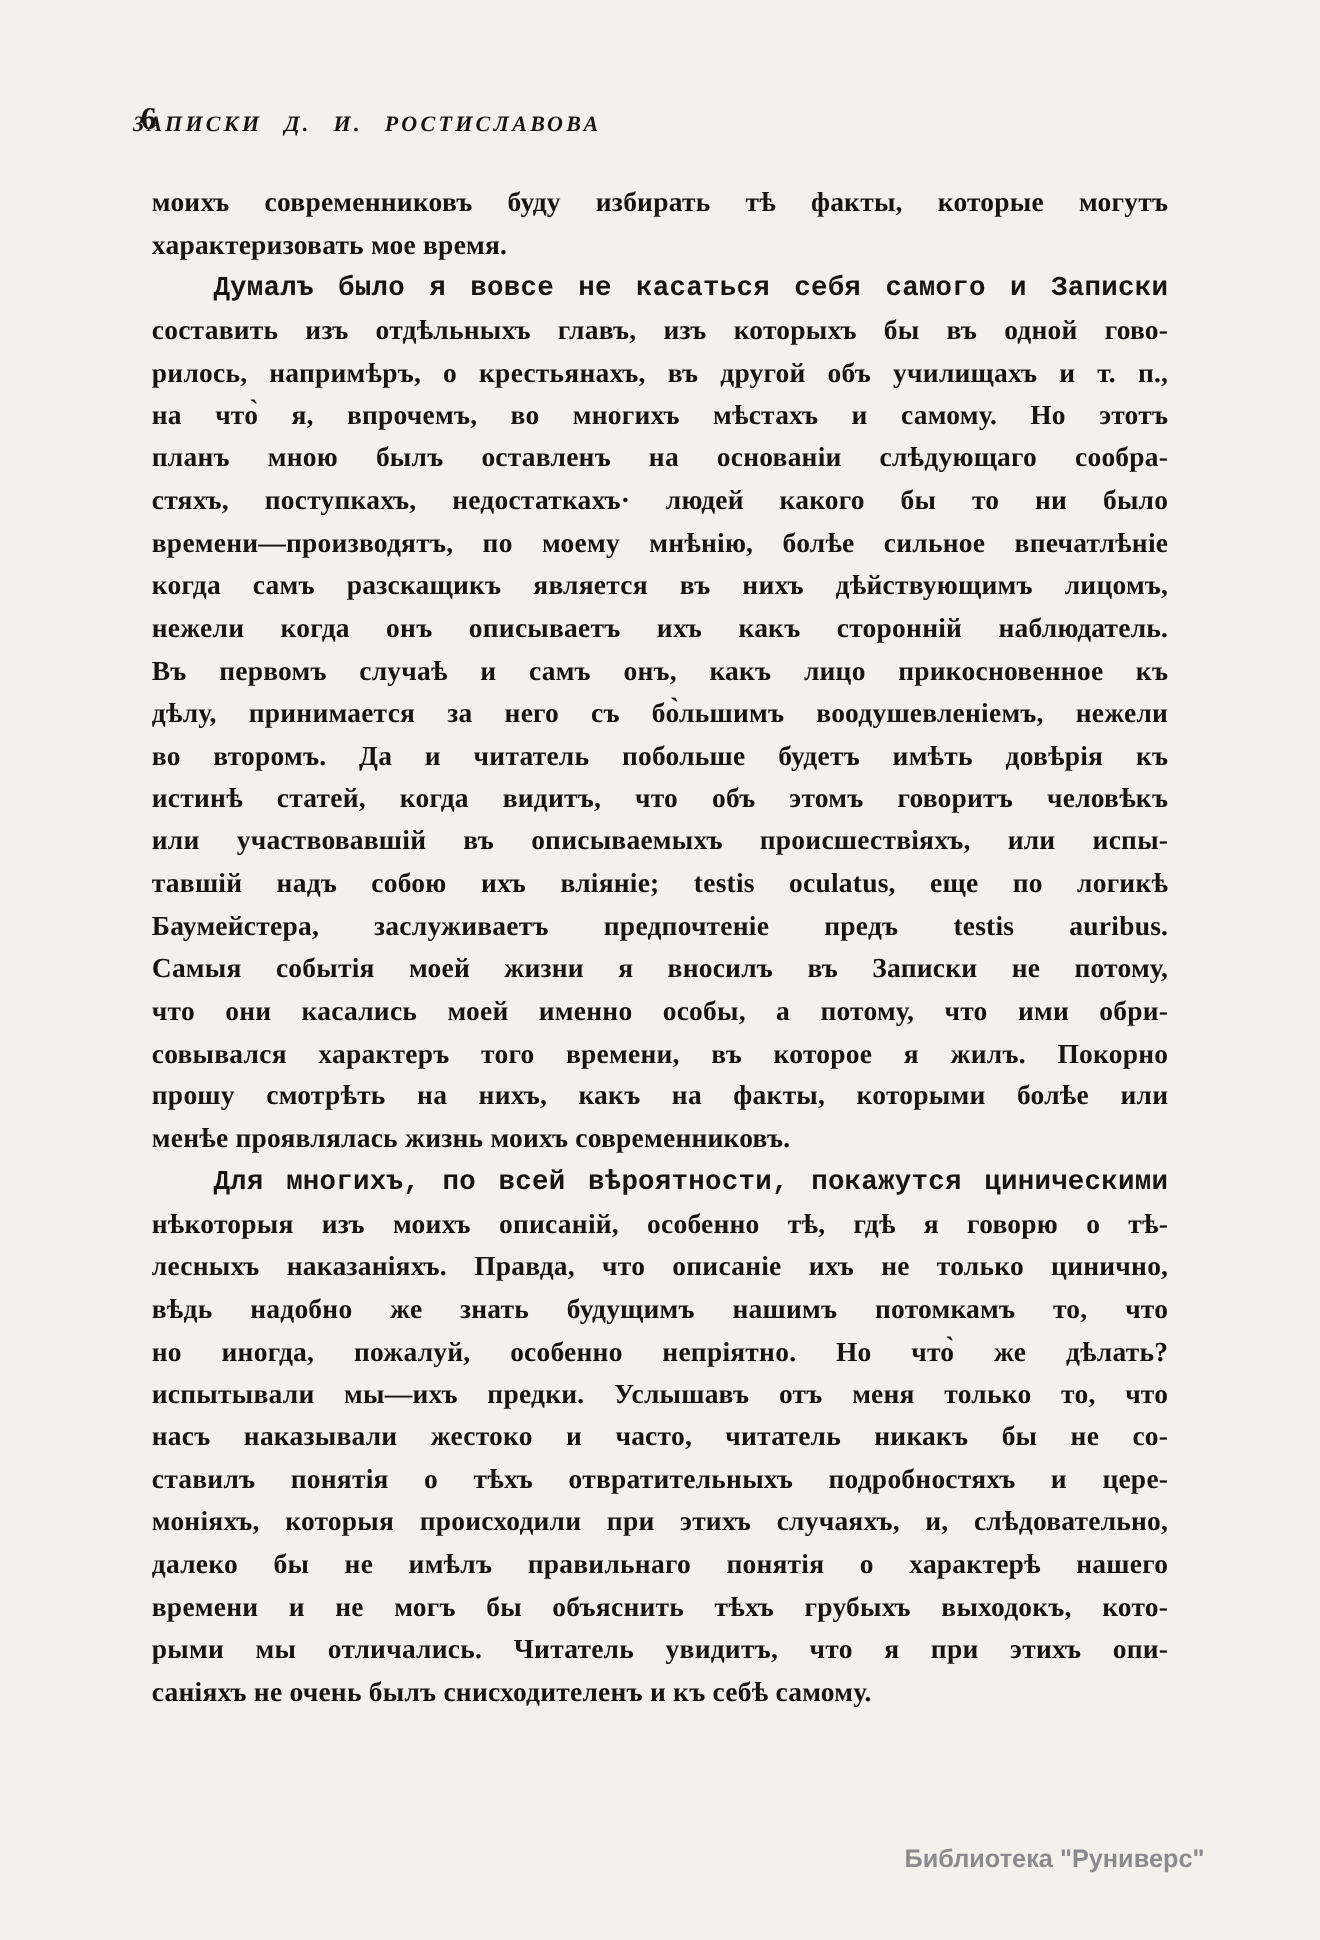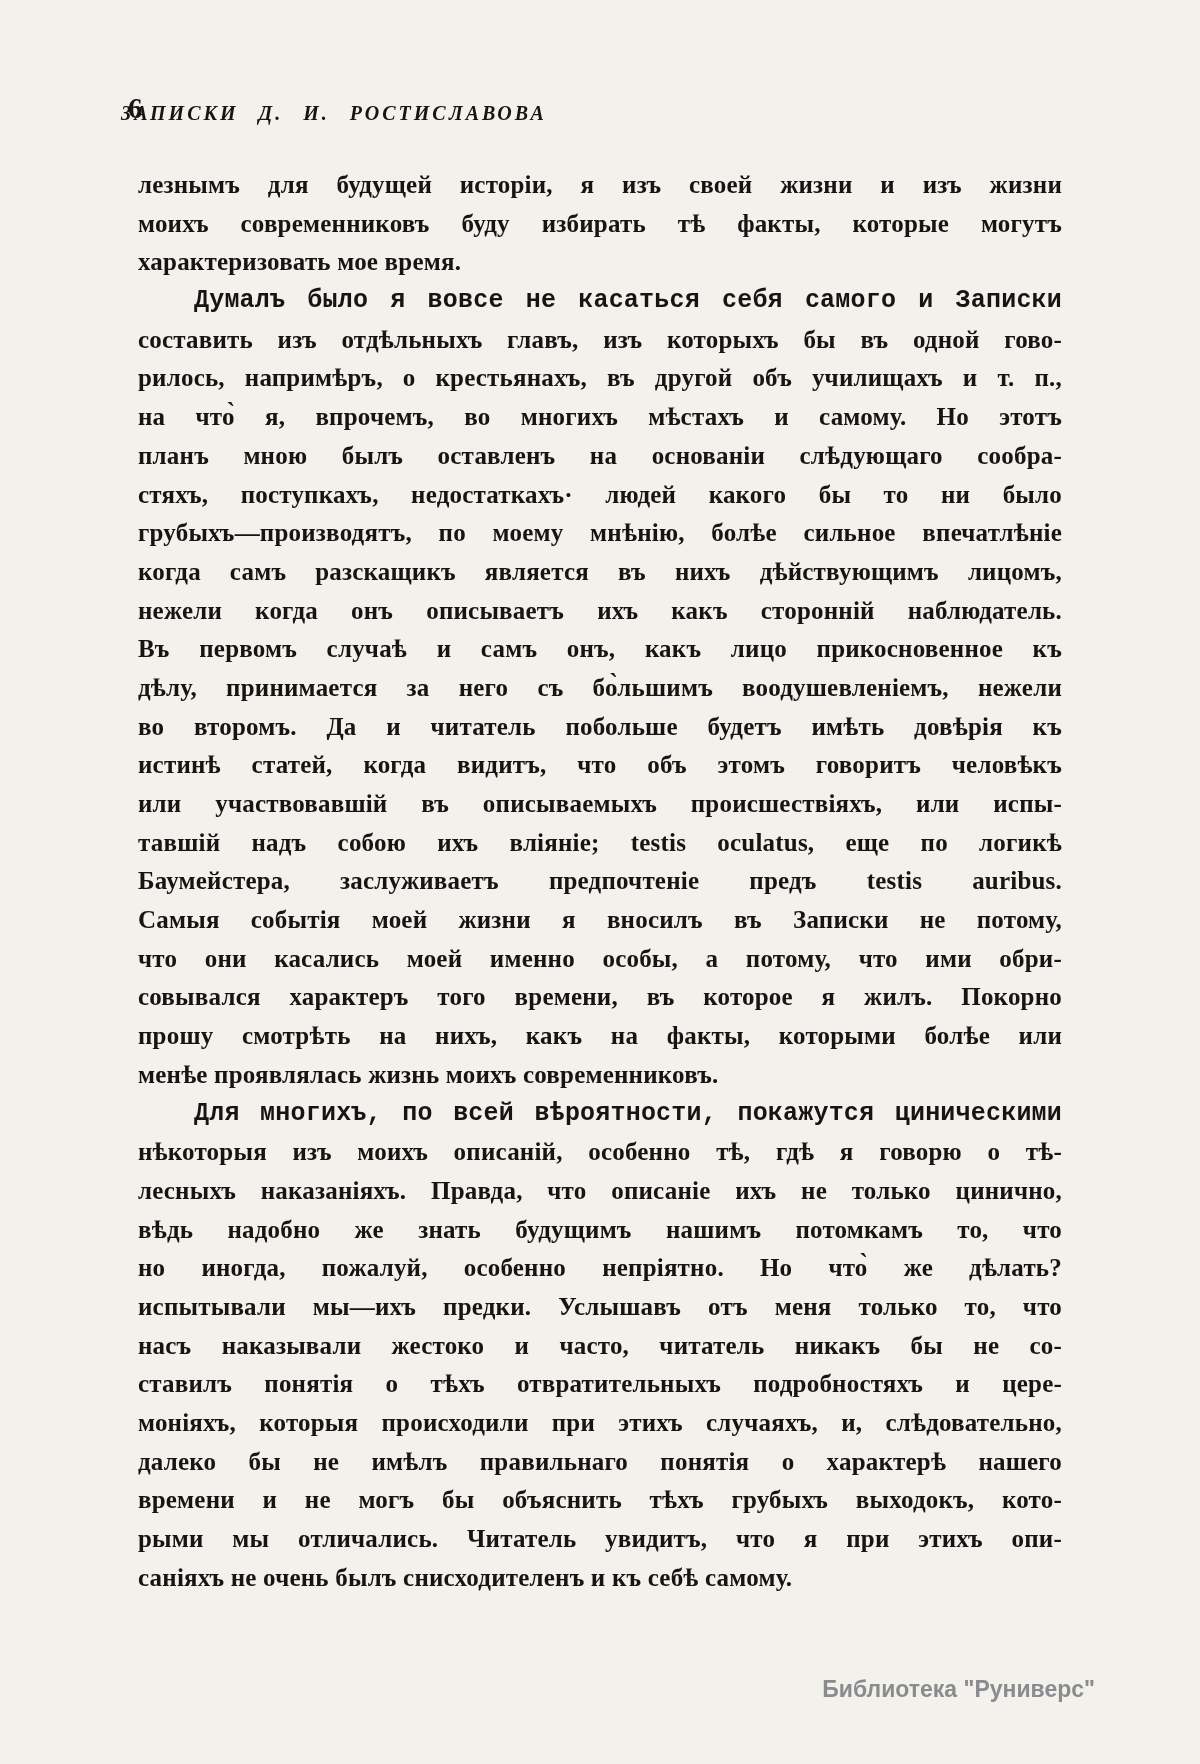--- a/index.html
+++ b/index.html
@@ -43,30 +43,29 @@
     color:#8b8b8f;
   }
 </style>
 </head>
 <body>
 
 <div class="page">
   <span class="pagenum">6</span>
   <div class="running-head">ЗАПИСКИ Д. И. РОСТИСЛАВОВА</div>
   <div class="textblock">
-      <div class="line justify">лезнымъ для будущей исторіи, я изъ своей жизни и изъ жизни</div>
       <div class="line justify">моихъ современниковъ буду избирать тѣ факты, которые могутъ</div>
       <div class="line">характеризовать мое время.</div>
       <div class="line justify indent">Думалъ было я вовсе не касаться себя самого и Записки свои</div>
       <div class="line justify">составить изъ отдѣльныхъ главъ, изъ которыхъ бы въ одной гово-</div>
       <div class="line justify">рилось, напримѣръ, о крестьянахъ, въ другой объ училищахъ и т. п.,</div>
       <div class="line justify">на что̀ я, впрочемъ, во многихъ мѣстахъ и самому. Но этотъ</div>
       <div class="line justify">планъ мною былъ оставленъ на основаніи слѣдующаго сообра-</div>
       <div class="line justify">стяхъ, поступкахъ, недостаткахъ· людей какого бы то ни было</div>
-      <div class="line justify">грубыхъ—производятъ, по моему мнѣнію, болѣе сильное впечатлѣніе</div>
+      <div class="line justify">времени—производятъ, по моему мнѣнію, болѣе сильное впечатлѣніе</div>
       <div class="line justify">когда самъ разскащикъ является въ нихъ дѣйствующимъ лицомъ,</div>
       <div class="line justify">нежели когда онъ описываетъ ихъ какъ сторонній наблюдатель.</div>
       <div class="line justify">Въ первомъ случаѣ и самъ онъ, какъ лицо прикосновенное къ</div>
       <div class="line justify">дѣлу, принимается за него съ бо̀льшимъ воодушевленіемъ, нежели</div>
       <div class="line justify">во второмъ. Да и читатель побольше будетъ имѣть довѣрія къ</div>
       <div class="line justify">истинѣ статей, когда видитъ, что объ этомъ говоритъ человѣкъ</div>
       <div class="line justify">или участвовавшій въ описываемыхъ происшествіяхъ, или испы-</div>
       <div class="line justify">тавшій надъ собою ихъ вліяніе; testis oculatus, еще по логикѣ</div>
       <div class="line justify">Баумейстера, заслуживаетъ предпочтеніе предъ testis auribus.</div>
       <div class="line justify">Самыя событія моей жизни я вносилъ въ Записки не потому,</div>

